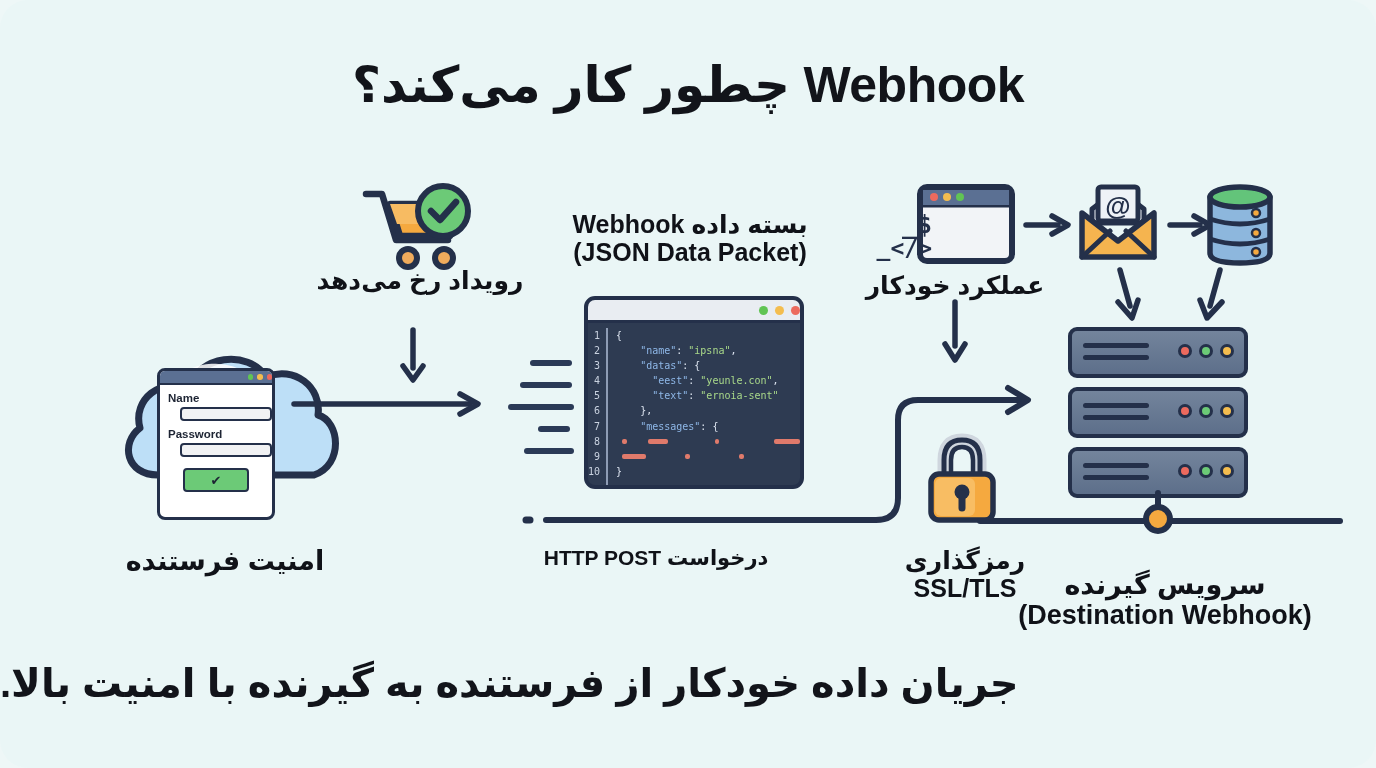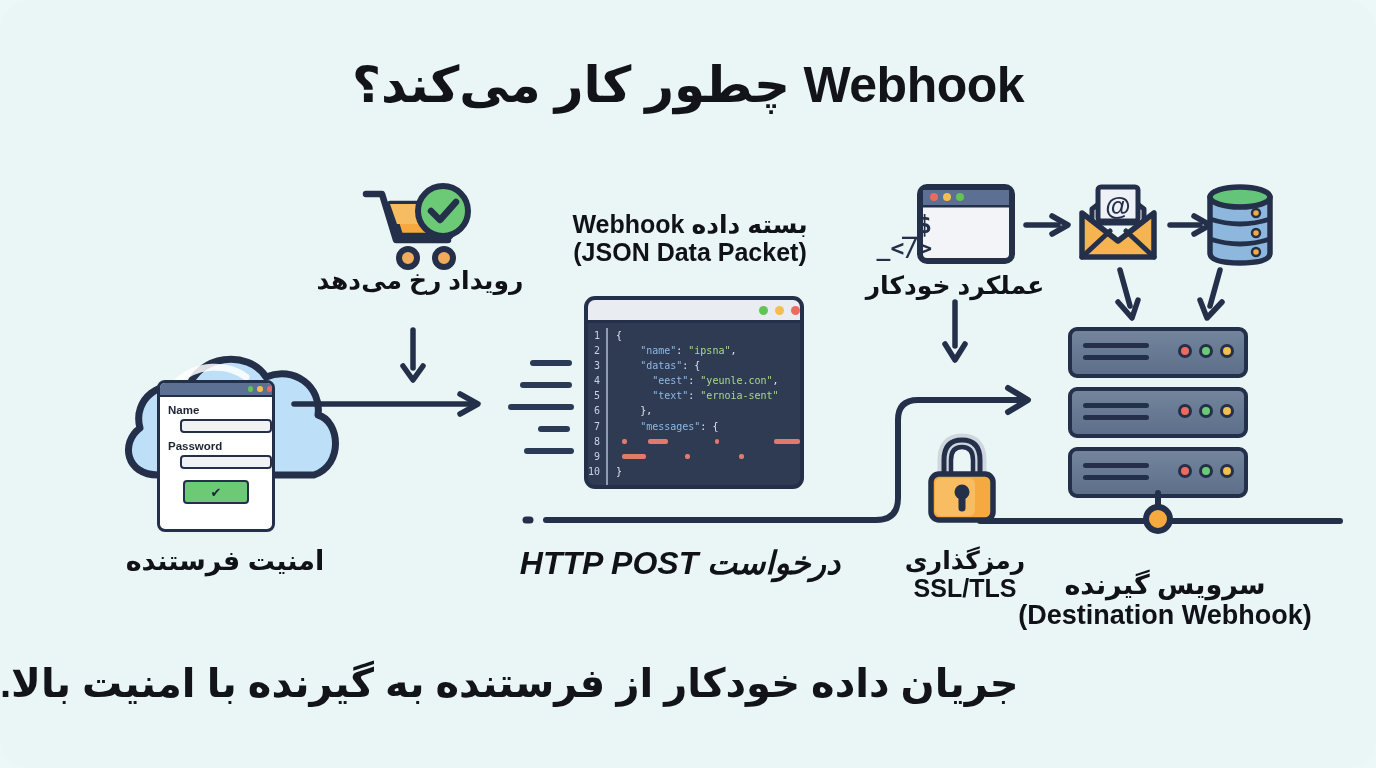--- a/index.html
+++ b/index.html
@@ -50,21 +50,21 @@
     font-weight: bold;
     direction: rtl;
     line-height: 1.12;
   }
   .cap .fa { display: block; }
   .cap .en { display: block; direction: ltr; }
 
   #cap-source   { left: 60px;  top: 546px; width: 330px; font-size: 27px; }
   #cap-event    { left: 300px; top: 266px; width: 240px; font-size: 25px; }
   #cap-packet   { left: 540px; top: 210px; width: 300px; font-size: 25px; }
-  #cap-http     { left: 500px; top: 546px; width: 360px; font-size: 32px; font-style: italic; }
+  #cap-http     { left: 476px; top: 546px; width: 360px; font-size: 21px; }
   #cap-auto     { left: 855px; top: 271px; width: 200px; font-size: 25px; }
   #cap-crypto   { left: 890px; top: 546px; width: 150px; font-size: 25px; }
   #cap-dest     { left: 1015px;top: 570px; width: 300px; font-size: 27px; }
 
   
   .layer { position: absolute; }
 
   
   #code-window {
     position: absolute;
@@ -130,21 +130,21 @@
     position: absolute;
     background: #2b3a57;
     border-radius: 4px;
     height: 6px;
   }
 
   
   #cloud-group { left: 118px; top: 325px; width: 230px; height: 210px; }
   #mini-browser {
     position: absolute;
-    left: 157px; top: 380px;
+    left: 157px; top: 368px;
     width: 118px; height: 152px;
     background: #ffffff;
     border: 3.5px solid #24304a;
     border-radius: 8px;
     box-sizing: border-box;
     overflow: hidden;
   }
   #mb-bar {
     height: 14px; background: #5b7093;
     border-bottom: 2.5px solid #24304a;

